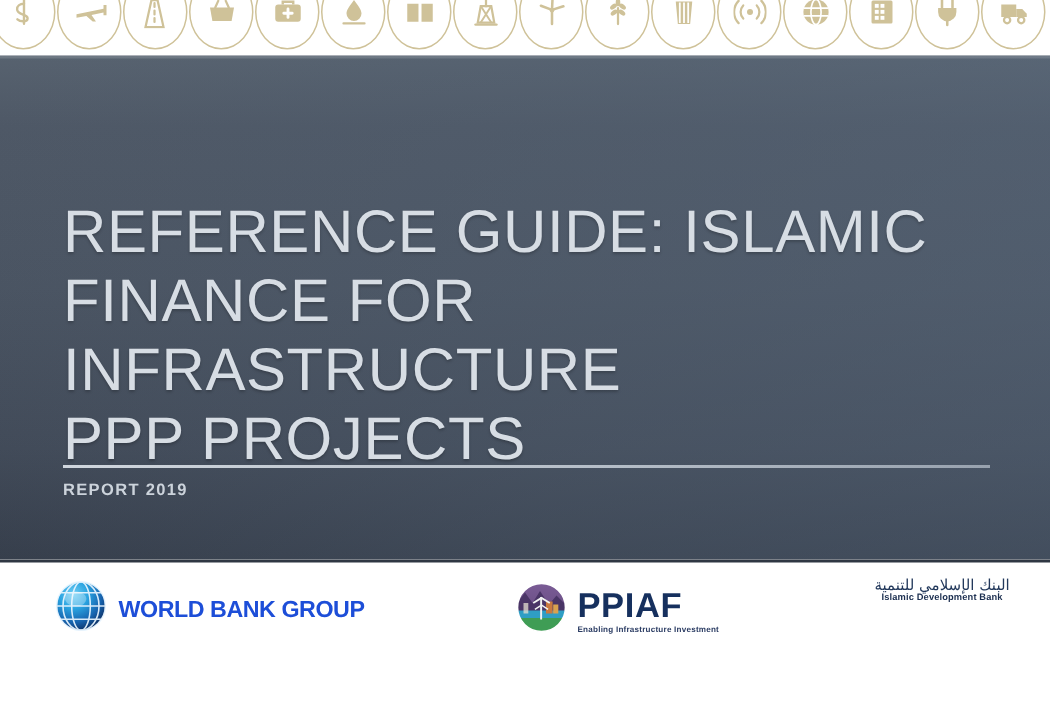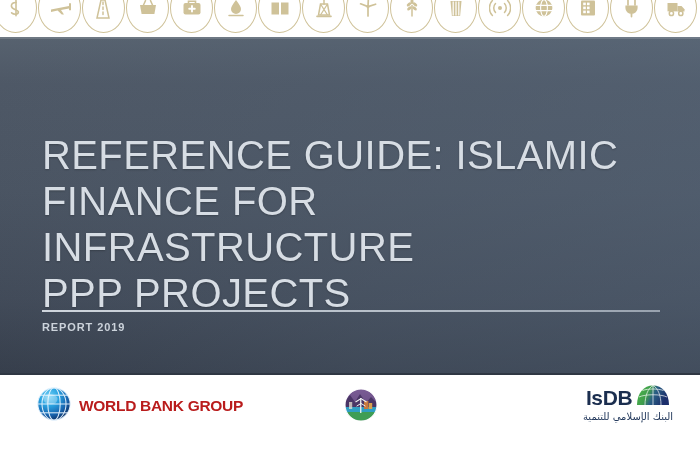--- a/index.html
+++ b/index.html
@@ -149,21 +149,21 @@
     position: absolute;
     display: flex;
     align-items: center;
   }
   .logo-wbg  { left: 36px;  top: 386px; }
   .logo-ppiaf{ left: 344px; top: 388px; }
   .logo-isdb { left: 583px; top: 384px; }
 
   .wbg-text {
     margin-left: 7px;
-    color: #b91c1c;
+    color: #1d4ed8;
     font-family: "Liberation Sans", sans-serif;
     font-weight: 700;
     font-size: 15.5px;
     letter-spacing: -0.3px;
     white-space: nowrap;
   }
   .ppiaf-textwrap {
     margin-left: 7px;
     display: flex;
     flex-direction: column;
@@ -416,45 +416,26 @@
           <rect x="20" y="13" width="4.4" height="8" fill="#c9793f"></rect>
           <rect x="24.8" y="15" width="3.4" height="6" fill="#d9a14e"></rect>
           <rect x="5" y="14" width="3.2" height="7" fill="#e6e0d2" opacity="0.75"></rect>
           <rect x="16.1" y="10" width="1.3" height="15" fill="#f2f4f2"></rect>
           <path d="M11.5 14 L17 10.6 L22.5 14" stroke="#f2f4f2" stroke-width="1.2" fill="none"></path>
           <path d="M12.6 18.2 L17 15.4 L21.4 18.2" stroke="#f2f4f2" stroke-width="1" fill="none"></path>
         </g>
         <circle cx="17" cy="17" r="16" fill="none" stroke="#ffffff" stroke-width="1.1"></circle>
       </svg>
     </span>
+    <span class="ppiaf-textwrap">
+      <span class="ppiaf-name">PPIAF</span>
+      <span class="ppiaf-tag">Enabling Infrastructure Investment</span>
+    </span>
   </div>
 
   <div class="logo logo-isdb">
     <span class="isdb-wrap">
-      <span class="isdb-row">
-        <span class="isdb-name">IsDB</span>
-        <span style="margin-left:4px;">
-          <svg width="34" height="22" viewBox="0 0 34 22">
-            <defs>
-              <linearGradient id="isdbDome" x1="0" y1="0" x2="1" y2="0.3">
-                <stop offset="0%" stop-color="#4cb748"></stop>
-                <stop offset="42%" stop-color="#3f9d4c"></stop>
-                <stop offset="62%" stop-color="#2a5f84"></stop>
-                <stop offset="100%" stop-color="#1b2e6b"></stop>
-              </linearGradient>
-            </defs>
-            <path d="M1 21 C1 9 8 1.5 17 1.5 C26 1.5 33 9 33 21 Z" fill="url(#isdbDome)"></path>
-            <g stroke="#ffffff" stroke-width="0.8" fill="none" opacity="0.85">
-              <path d="M17 1.5 V21"></path>
-              <path d="M3 13 C9 10 25 10 31 13"></path>
-              <path d="M6.5 6.5 C12 4.5 22 4.5 27.5 6.5"></path>
-              <path d="M9 21 C9 12 12 4 17 1.5"></path>
-              <path d="M25 21 C25 12 22 4 17 1.5"></path>
-            </g>
-          </svg>
-        </span>
-      </span>
       <span class="isdb-arabic">البنك الإسلامي للتنمية</span>
       <span class="isdb-sub">Islamic Development Bank</span>
     </span>
   </div>
 
 </div>
 
 </body></html>

